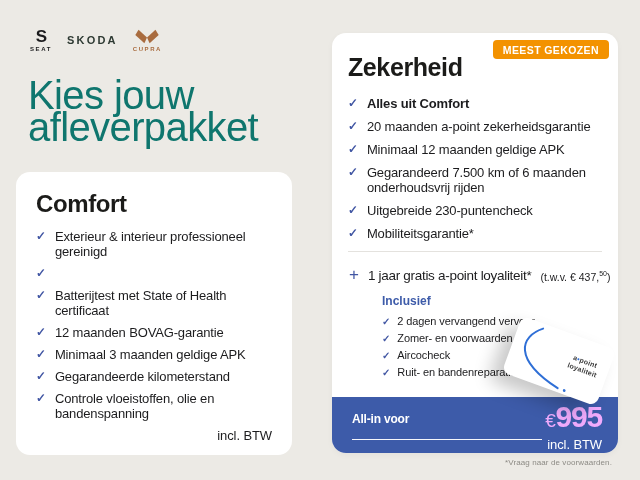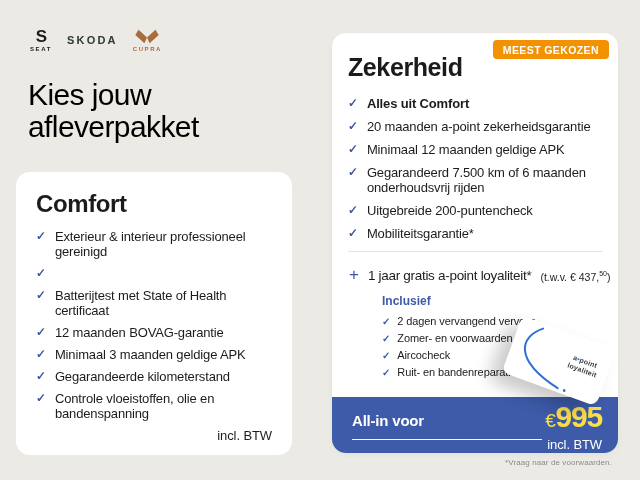--- a/index.html
+++ b/index.html
@@ -16,21 +16,21 @@
   
   .brand-bar{position:absolute;left:30px;top:29px;display:flex;align-items:flex-start;gap:15px;}
   .brand{display:flex;flex-direction:column;align-items:center;}
   .seat-glyph{font-size:17px;font-weight:900;line-height:15px;letter-spacing:-1px;}
   .brand-word{font-size:6px;font-weight:700;letter-spacing:1.6px;margin-top:2px;}
   .skoda-word{font-size:11px;font-weight:800;letter-spacing:2.2px;color:var(--skoda-green);margin-top:5px;}
   .cupra-word{color:var(--cupra-copper);}
   .cupra svg{display:block;}
 
   
-  .page-title{position:absolute;left:28px;top:79px;font-size:30px;font-weight:500;line-height:32px;letter-spacing:-0.6px;color:#000000;}
+  .page-title{position:absolute;left:28px;top:79px;font-size:40px;font-weight:500;line-height:32px;letter-spacing:-0.6px;color:#0f766e;}
 
   
   .card{position:absolute;background:var(--card-bg);border-radius:14px;}
   .card-comfort{left:16px;top:172px;width:276px;height:283px;}
   .card-zeker{left:332px;top:33px;width:286px;height:420px;box-shadow:0 2px 6px rgba(0,0,0,0.04);}
 
   .card h2{font-size:24px;font-weight:600;letter-spacing:-0.4px;color:#1b1b19;}
   .card-comfort h2{margin:18px 0 0 20px;}
   .card-zeker h2{margin:20px 0 0 16px;font-size:25px;}
 
@@ -66,24 +66,24 @@
   .loyalty-card-graphic{position:absolute;left:177px;top:298px;width:100px;height:60px;background:#fff;
       border-radius:8px;transform:rotate(20deg);box-shadow:-10px 12px 18px rgba(0,0,0,0.22);z-index:3;}
   .loyalty-card-graphic svg{position:absolute;left:0;top:0;}
   .lc-text{position:absolute;right:10px;top:17px;text-align:center;font-size:7px;font-weight:700;
            color:#3a3a3a;line-height:9px;letter-spacing:0.2px;}
   .lc-dot{color:var(--arc-blue);}
 
   
   .allin{position:absolute;left:0;right:0;bottom:0;height:56px;background:var(--accent-blue);
          border-radius:0 0 14px 14px;color:#fff;z-index:2;}
-  .allin-label{position:absolute;left:20px;top:15px;font-size:15px;font-weight:600;letter-spacing:-0.2px;}
+  .allin-label{position:absolute;left:20px;top:15px;font-size:12px;font-weight:600;letter-spacing:-0.2px;}
   .allin-line{position:absolute;left:20px;bottom:13px;width:190px;height:1px;background:#fff;opacity:0.95;}
   .allin-price{position:absolute;right:16px;top:5px;text-align:right;}
-  .allin-price .price-amount{color:#fde047;}
+  .allin-price .price-amount{color:#f0abfc;}
   .allin-price .price-vat{color:#fff;}
 
   .fine-print{position:absolute;right:28px;top:458px;font-size:8px;color:var(--muted);letter-spacing:0.1px;}
 </style>
 </head>
 <body>
 
 <div class="page">
 
   <header class="brand-bar">
@@ -159,21 +159,21 @@
       <li>
           <span class="chk">✓</span>
           <span class="li-text">Minimaal 12 maanden geldige APK</span>
         </li>
       <li>
           <span class="chk">✓</span>
           <span class="li-text">Gegarandeerd 7.500 km of 6 maanden onderhoudsvrij rijden</span>
         </li>
       <li>
           <span class="chk">✓</span>
-          <span class="li-text">Uitgebreide 200-puntencheck</span>
+          <span class="li-text">Uitgebreide 230-puntencheck</span>
         </li>
       <li>
           <span class="chk">✓</span>
           <span class="li-text">Mobiliteitsgarantie*</span>
         </li>
     </ul>
     <hr class="divider">
 
     <div class="loyalty">
       <div class="loyalty-head">

